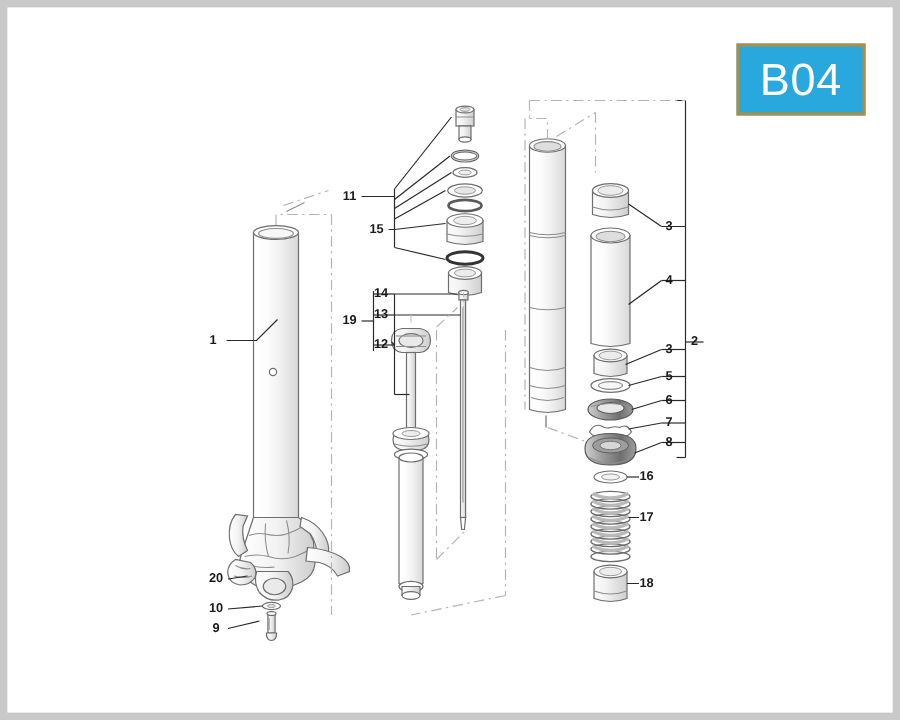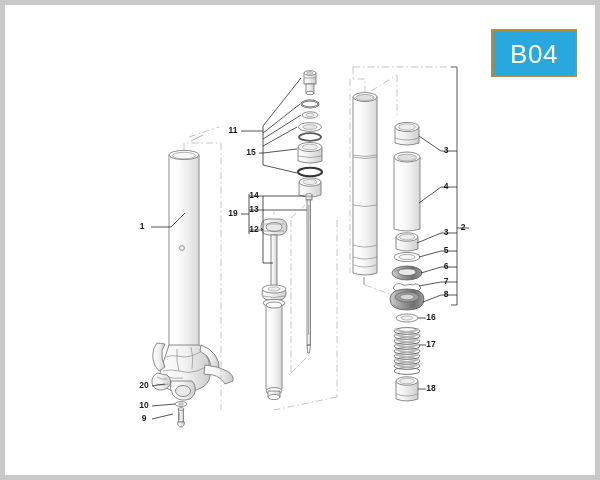--- a/index.html
+++ b/index.html
@@ -17,21 +17,21 @@
     border:1px solid #ffffff;pointer-events:none;
   }
   #diagram{position:absolute;left:0;top:0;width:590px;height:470px;}
   .badge{
     position:absolute;
     right:18px;top:24px;
     width:86px;height:48px;
     background:#29a8dd;
     border:2px solid #b08d3f;
     color:#ffffff;
-    font-size:26px;
+    font-size:30px;
     line-height:46px;
     text-align:center;
     letter-spacing:0.5px;
     box-sizing:border-box;
     z-index:5;
   }
   text.lbl{
     font-family:"Liberation Sans",sans-serif;
     font-size:8.5px;
     font-weight:bold;

